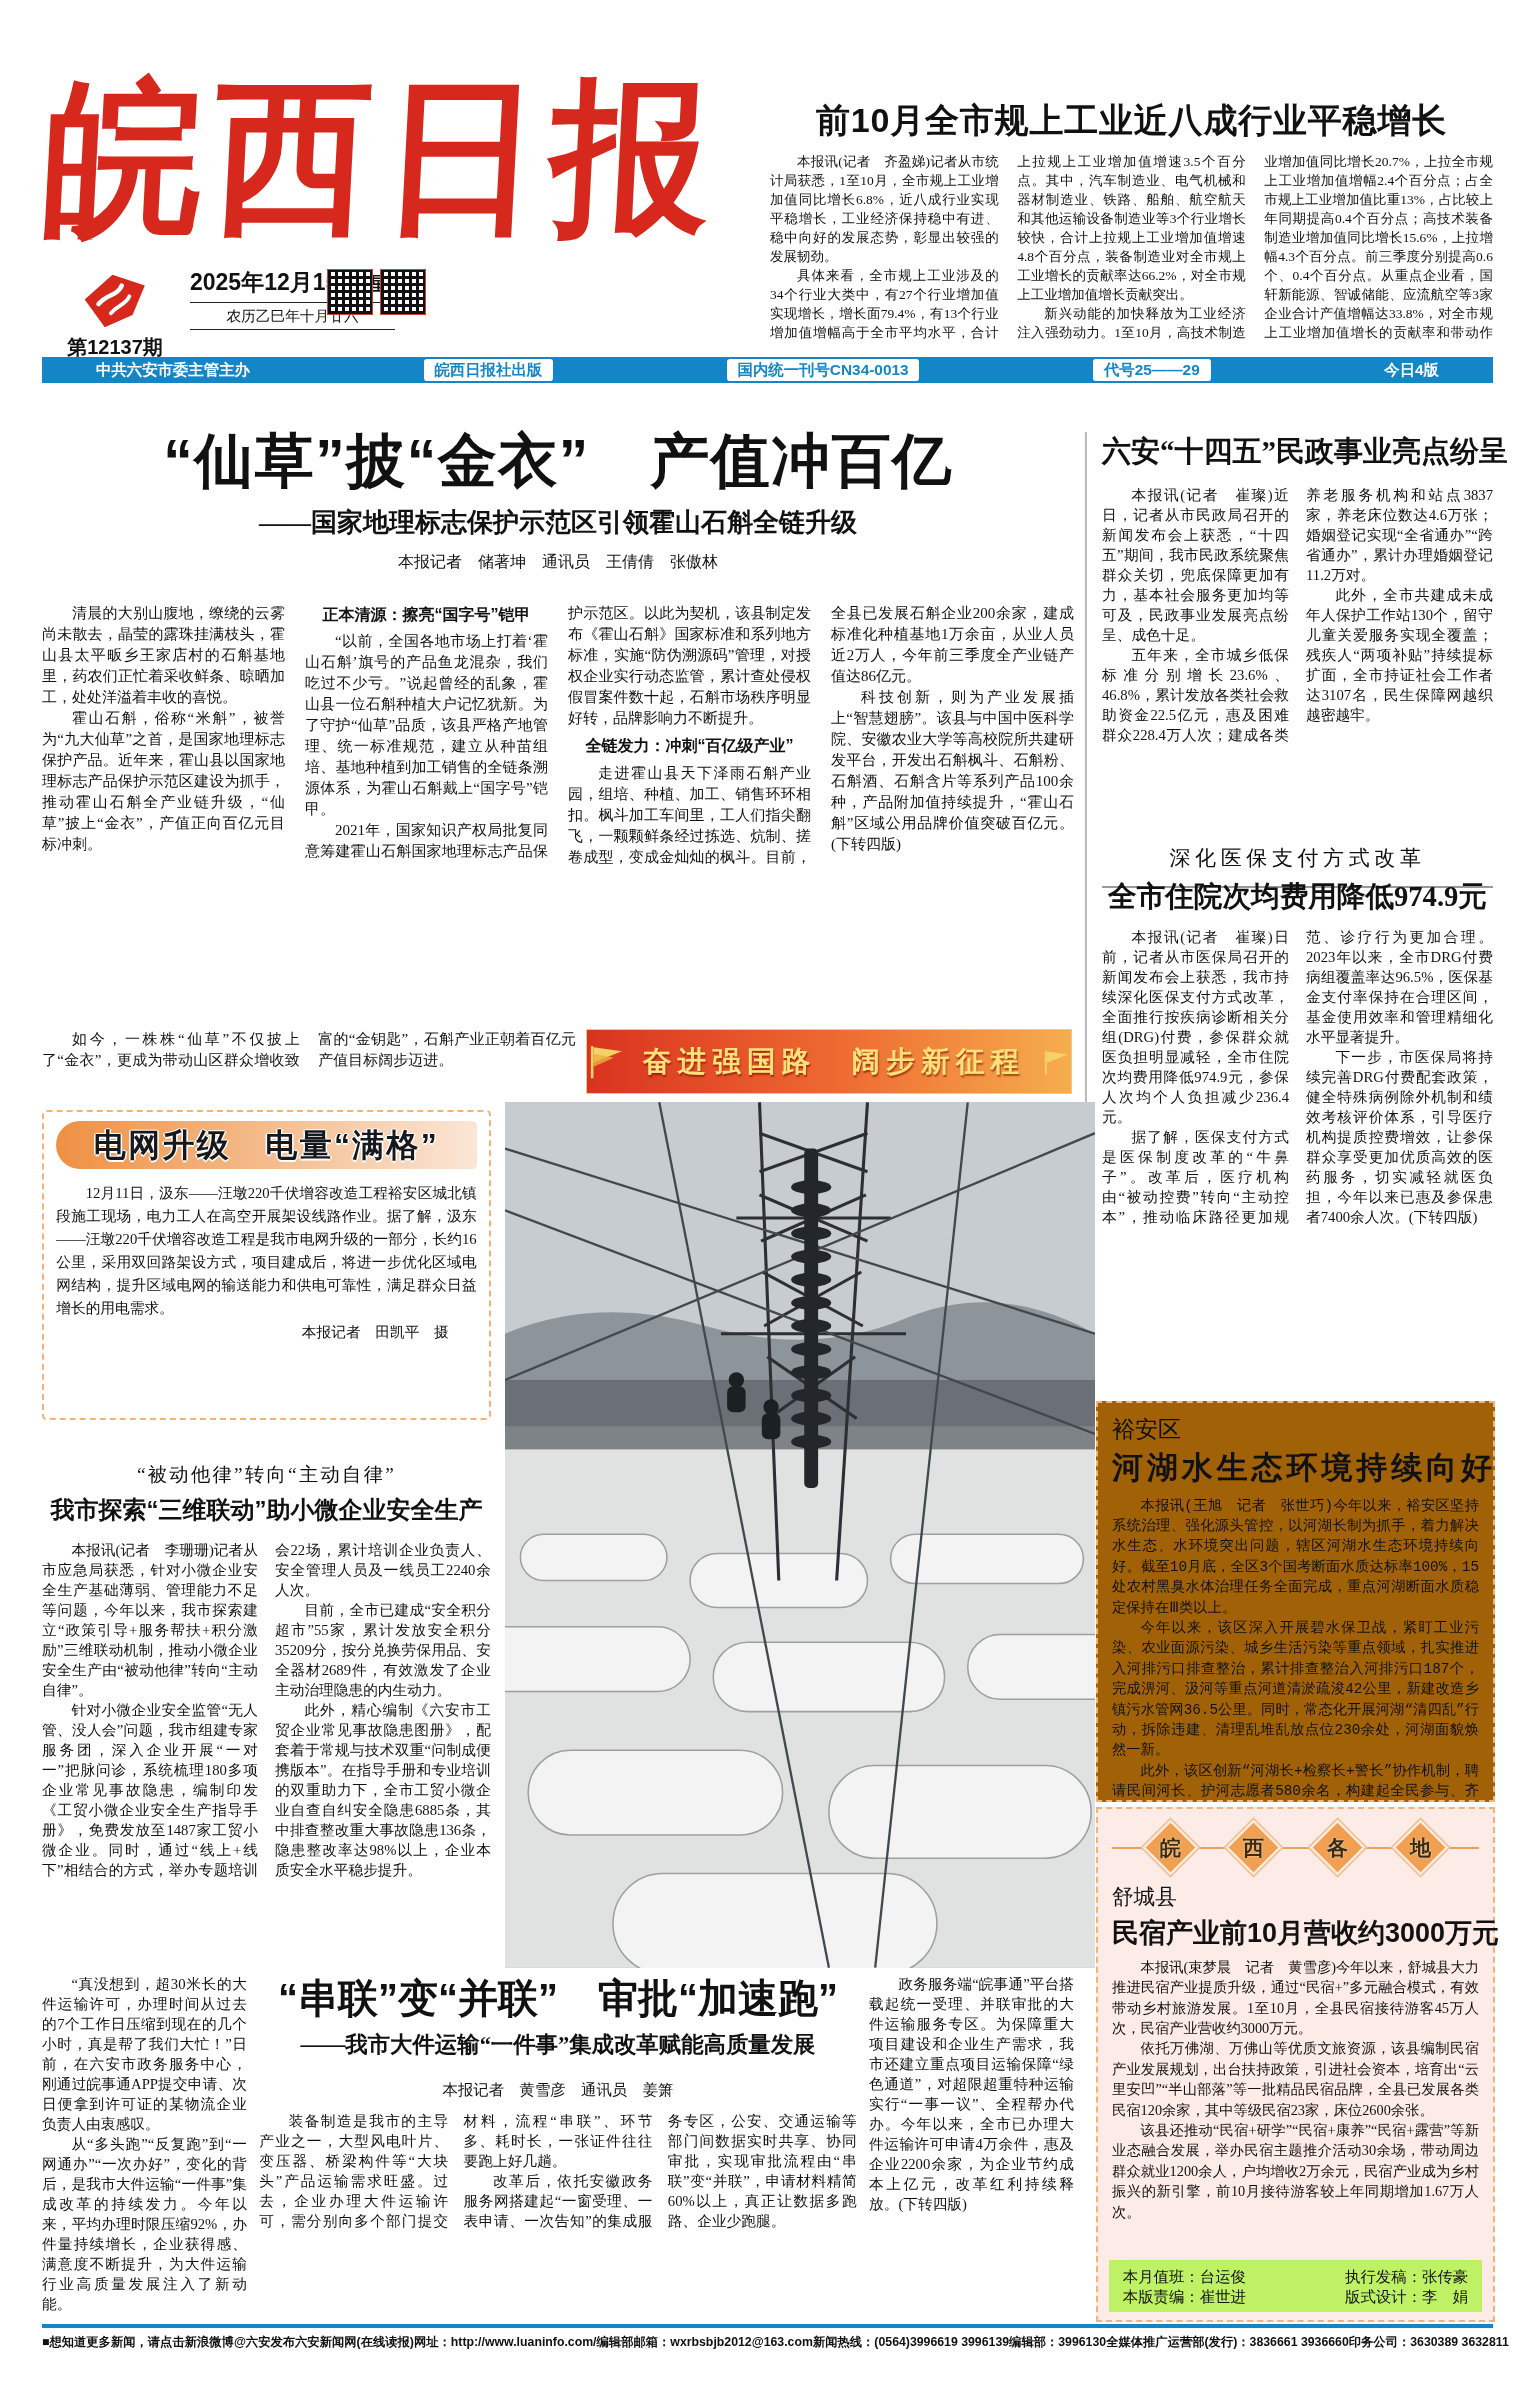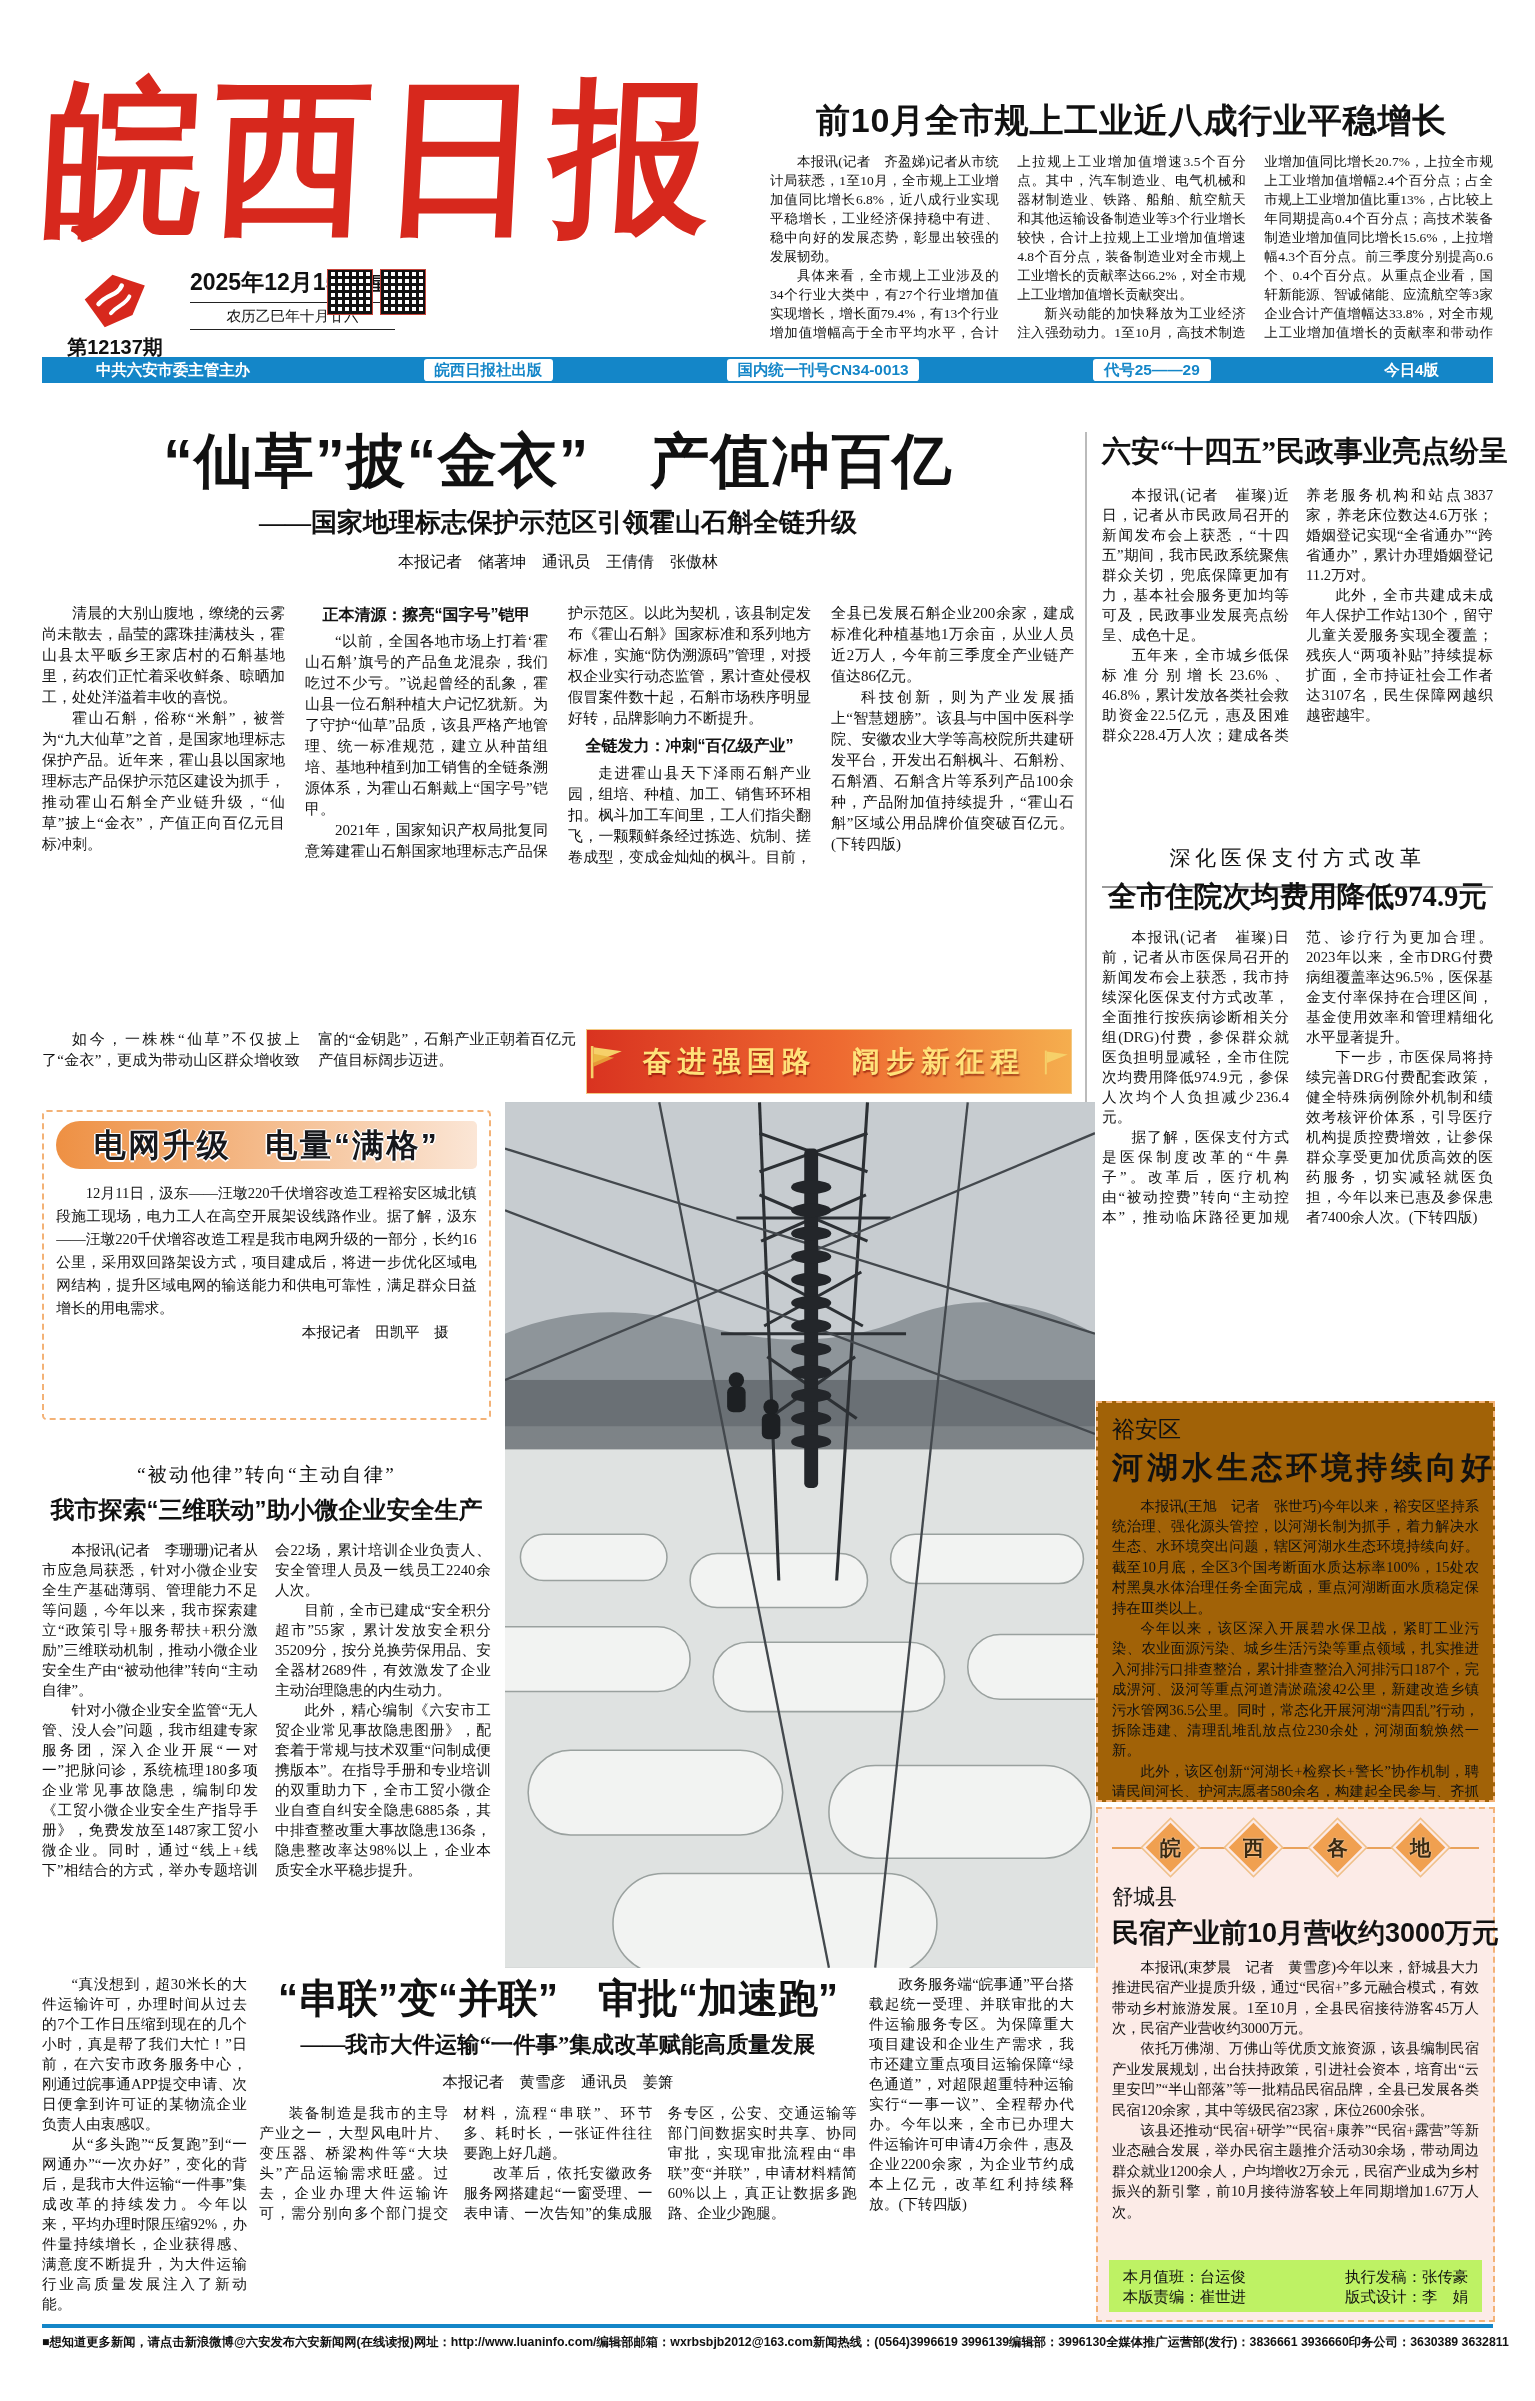--- a/index.html
+++ b/index.html
@@ -99,29 +99,29 @@
   #sw-body { margin-top:14px; height:432px; column-count:2; column-gap:17px; overflow:hidden; }
   #sw-body p { font-size:14.7px; line-height:20px; text-align:justify; text-indent:2em; }
 
   
   #chuanlian { position:absolute; left:42px; top:1974px; width:1032px; height:347px; display:flex; gap:12.3px; }
   .cl-side { width:205px; height:347px; overflow:hidden; }
   .cl-side p, #cl-cols p { font-size:14.7px; line-height:20px; text-align:justify; text-indent:2em; }
   #cl-center { flex:1; display:flex; flex-direction:column; }
   #cl-center h2 { text-align:center; font:900 40px/48px "Liberation Sans","DejaVu Sans",sans-serif; white-space:nowrap; }
   #cl-center .sub { text-align:center; font:700 22.4px/29px "Liberation Serif","DejaVu Serif",serif; margin-top:7.7px; }
-  #cl-center .byline { text-align:center; font:400 15.4px/21.6px "Liberation Serif","DejaVu Serif",serif; margin-top:12px; }
+  #cl-center .byline { text-align:center; font:400 15.4px/21.6px "Liberation Serif","DejaVu Serif",serif; margin-top:20px; }
   #cl-cols { margin-top:10.8px; height:199px; column-count:3; column-gap:15.4px; overflow:hidden; }
 
   
   #yuan-box { position:absolute; left:1096px; top:1401px; width:399px; height:401px;
     background:#a16207; border:2.3px dashed #f3b277; padding:10.8px 14px; }
   #yuan-box .kicker { font:400 23px/31px "Liberation Serif","DejaVu Serif",serif; }
   #yuan-box h2 { font:900 31px/40px "Liberation Sans","DejaVu Sans",sans-serif; letter-spacing:3.9px; margin:3.1px 0 7.7px; white-space:nowrap; }
-  #yuan-body { height:301px; overflow:hidden; }
+  #yuan-body { height:301px; overflow:hidden;font-family:Liberation Mono, monospace; }
   #yuan-body p, #sc-body p { font-size:14.3px; line-height:20.4px; text-align:justify; text-indent:2em; }
 
   
   #pink-box { position:absolute; left:1096px; top:1807px; width:399px; height:515px;
     background:#fcebe7; border:2.3px dashed #f3b277; padding:10.8px 14px; }
   #wanxi-banner { display:flex; align-items:center; height:56px; }
   #wanxi-banner .dash { flex:1; height:2.3px; background:#e9a25b; }
   .dia { width:35px; height:35px; background:#f0a050; transform:rotate(45deg);
     display:flex; align-items:center; justify-content:center; margin:0 7.7px; flex:none;
     box-shadow:0 0 0 2.3px #fcebe7, 0 0 0 3.9px #f0c08a; }

